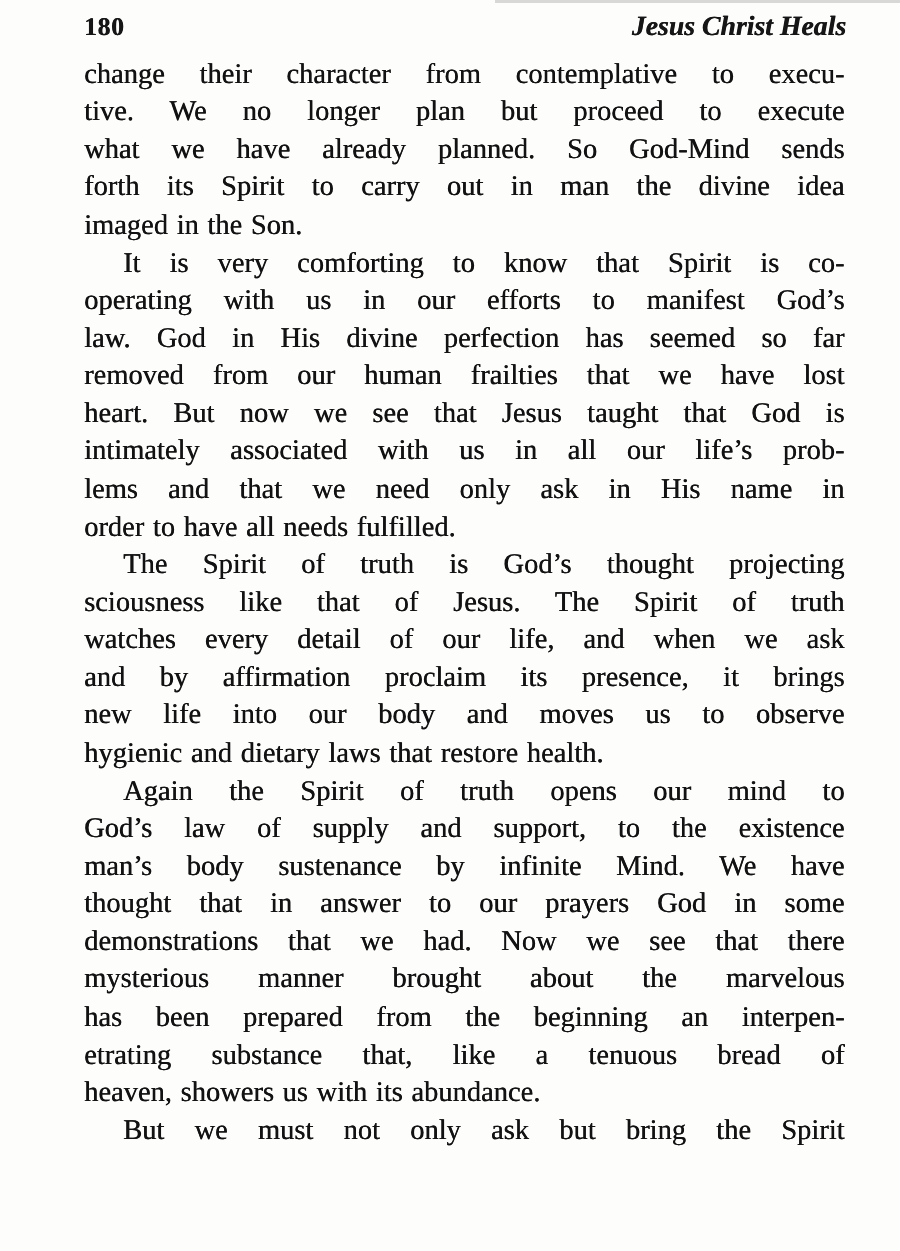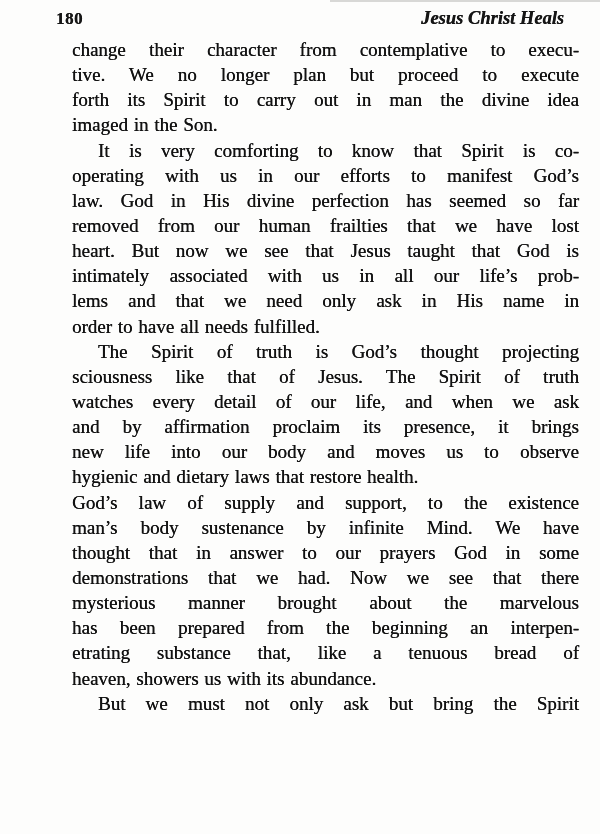--- a/index.html
+++ b/index.html
@@ -46,21 +46,21 @@
     font-size: 18.5px;
     font-weight: bold;
     font-style: italic;
     color: #161616;
     text-shadow: 0.3px 0 0 #161616;
     margin-left: 20px;
   }
   .body-text {
     position: absolute;
     top: 37px;
-    left: 72px;
+    left: 56px;
     width: 507px;
   }
   .line {
     font-size: 19px;
     line-height: 25.15px;
     height: 25.15px;
     text-align: justify;
     text-align-last: justify;
     white-space: normal;
     color: #121212;
@@ -83,36 +83,38 @@
   <div class="scan-artifact"></div>
 
   <div class="header">
     <span class="pagenum">180</span>
     <span class="running-title">Jesus Christ Heals</span>
   </div>
 
   <div class="body-text">
     <div class="line">change their character from contemplative to execu-</div>
     <div class="line">tive. We no longer plan but proceed to execute</div>
+    <div class="line">what we have already planned. So God-Mind sends</div>
     <div class="line">forth its Spirit to carry out in man the divine idea</div>
     <div class="line end">imaged in the Son.</div>
     <div class="line indent">It is very comforting to know that Spirit is co-</div>
     <div class="line">operating with us in our efforts to manifest God’s</div>
     <div class="line">law. God in His divine perfection has seemed so far</div>
     <div class="line">removed from our human frailties that we have lost</div>
     <div class="line">heart. But now we see that Jesus taught that God is</div>
     <div class="line">intimately associated with us in all our life’s prob-</div>
     <div class="line">lems and that we need only ask in His name in</div>
     <div class="line end">order to have all needs fulfilled.</div>
     <div class="line indent">The Spirit of truth is God’s thought projecting</div>
     <div class="line">sciousness like that of Jesus. The Spirit of truth</div>
     <div class="line">watches every detail of our life, and when we ask</div>
     <div class="line">and by affirmation proclaim its presence, it brings</div>
     <div class="line">new life into our body and moves us to observe</div>
     <div class="line end">hygienic and dietary laws that restore health.</div>
+    <div class="line indent">Again the Spirit of truth opens our mind to</div>
     <div class="line">God’s law of supply and support, to the existence</div>
     <div class="line">man’s body sustenance by infinite Mind. We have</div>
     <div class="line">thought that in answer to our prayers God in some</div>
     <div class="line">demonstrations that we had. Now we see that there</div>
     <div class="line">mysterious manner brought about the marvelous</div>
     <div class="line">has been prepared from the beginning an interpen-</div>
     <div class="line">etrating substance that, like a tenuous bread of</div>
     <div class="line end">heaven, showers us with its abundance.</div>
     <div class="line indent">But we must not only ask but bring the Spirit</div>
   </div>

